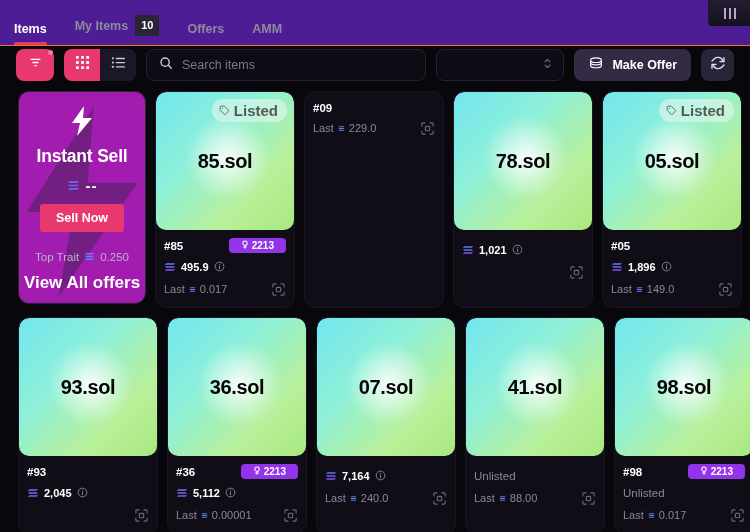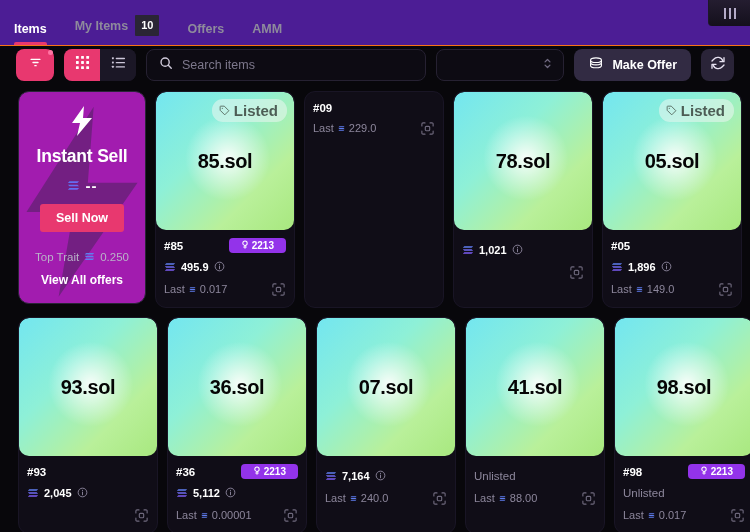--- a/index.html
+++ b/index.html
@@ -132,21 +132,21 @@
   .btn-sellnow {
     z-index: 2; margin-top: 10px;
     background: #e8386f; color: #fff; font-size: 12.5px; font-weight: 700;
     padding: 7px 16px; border-radius: 3px; cursor: pointer;
   }
   .is-toptrait {
     z-index: 2; margin-top: 19px; display: flex; align-items: center; gap: 5px;
     font-size: 11.5px; color: #b9b3c8;
   }
   .is-viewall {
-    z-index: 2; margin-top: 10px; font-size: 12px; font-weight: 700; color: #ffffff;
+    z-index: 2; margin-top: 10px; font-size: 17px; font-weight: 700; color: #ffffff;
     cursor: pointer;
   }
 
   
   .nft-img {
     position: relative; width: 138px; height: 138px; border-radius: 10px;
     background:
       radial-gradient(circle at 52% 48%, rgba(255,255,255,.92) 0%, rgba(255,255,255,0) 42%),
       linear-gradient(135deg, #73e6f0 0%, #8ef0d7 38%, #b9f09a 72%, #a8e87f 100%);
     display: flex; align-items: center; justify-content: center;

